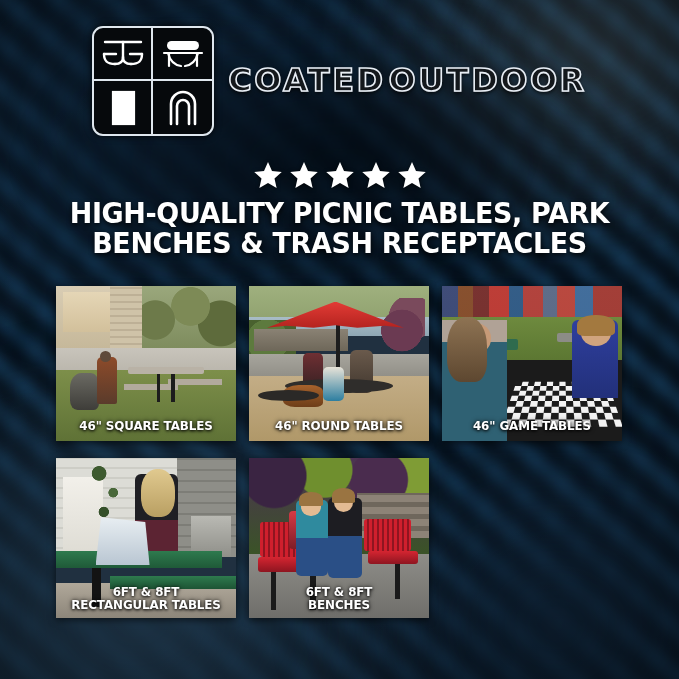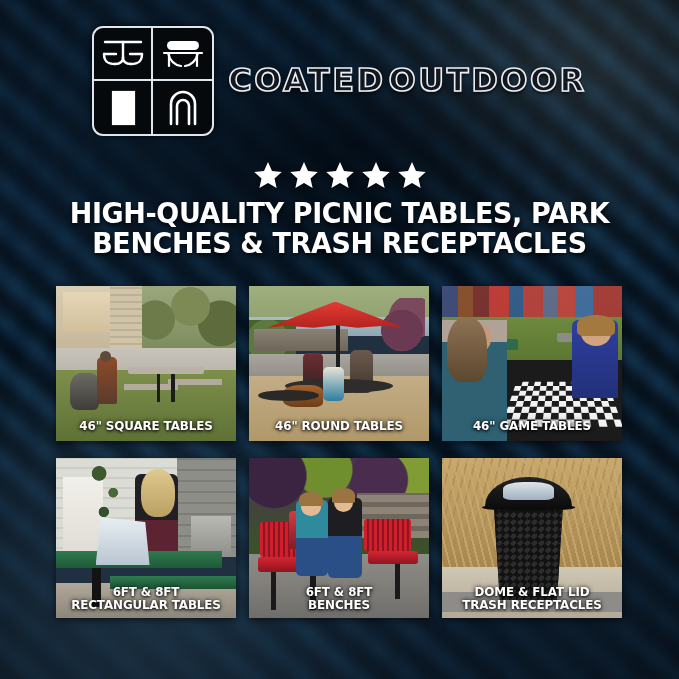--- a/index.html
+++ b/index.html
@@ -470,31 +470,16 @@
           <div class="p5-kid2"></div>
           <div class="p5-k2head"></div>
           <div class="p5-k2hair"></div>
         </div>
         <div class="tile-cap two">
           <div>6FT &amp; 8FT</div>
           <div>BENCHES</div>
         </div>
       </div>
 
-      <div class="tile">
-        <div class="photo">
-          <div class="sky p6-grass"></div>
-          <div class="ground p6-ground"></div>
-          <div class="p6-walk"></div>
-          <div class="p6-can"></div>
-          <div class="p6-rim"></div>
-          <div class="p6-dome"></div>
-          <div class="p6-open"></div>
-        </div>
-        <div class="tile-cap two">
-          <div>DOME &amp; FLAT LID</div>
-          <div>TRASH RECEPTACLES</div>
-        </div>
-      </div>
 
     </div>
   </div>
 </div>
 
 </body></html>

